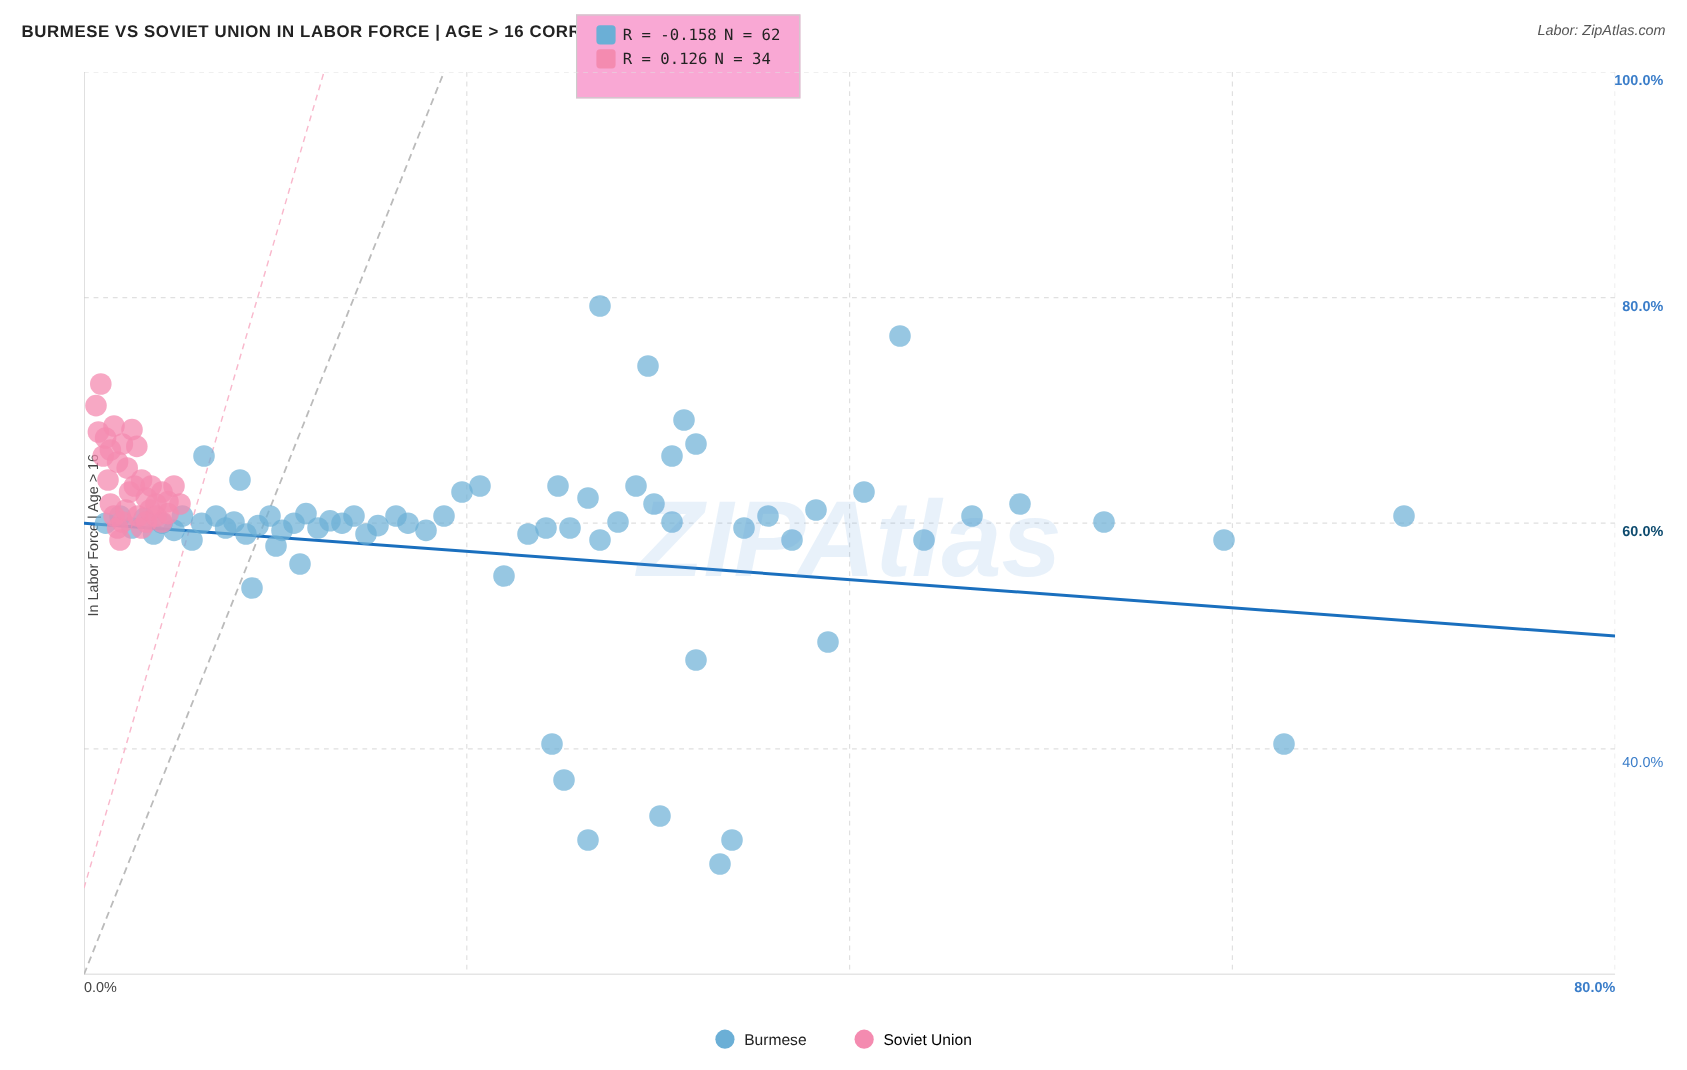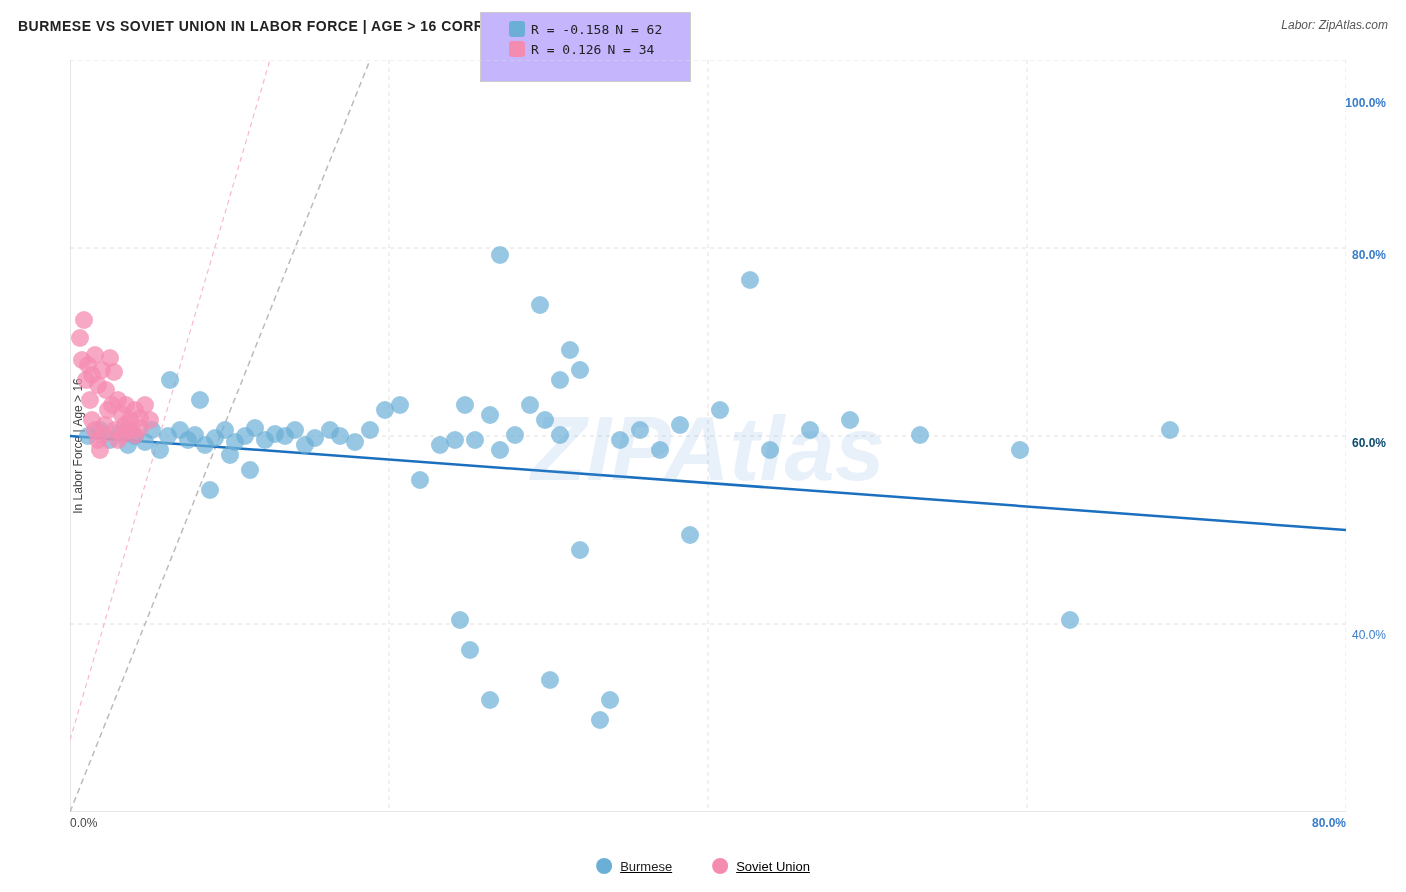--- a/index.html
+++ b/index.html
@@ -30,23 +30,23 @@
       top: 18px;
       right: 18px;
       font-size: 12px;
       color: #555;
       font-style: italic;
     }
     .legend-box {
       position: absolute;
       top: 12px;
       left: 480px;
-      background: #c4b5fd;
+      background: #f9a8d4;
       border: 1px solid #ccc;
-      padding: 8px 28px;
+      padding: 8px 16px;
       font-size: 13px;
     }
     .legend-row {
       display: flex;
       align-items: center;
       margin-bottom: 4px;
       gap: 6px;
     }
     .legend-row:last-child { margin-bottom: 16px; }
     .legend-color-box {
@@ -57,21 +57,20 @@
     }
     .legend-text {
       font-size: 13px;
       color: #222;
       font-family: monospace;
     }
     .legend-item {
       display: flex;
       align-items: center;
       gap: 8px;
-      text-decoration: underline;
     }
     .legend-circle {
       width: 16px;
       height: 16px;
       border-radius: 50%;
     }
   </style>
 </head>
 <body>
 
@@ -228,21 +227,21 @@
     <circle cx="60" cy="360" r="9" fill="#f48bb0" fill-opacity="0.75"></circle>
     <circle cx="65" cy="350" r="9" fill="#f48bb0" fill-opacity="0.75"></circle>
     <circle cx="70" cy="358" r="9" fill="#f48bb0" fill-opacity="0.75"></circle>
     <circle cx="75" cy="345" r="9" fill="#f48bb0" fill-opacity="0.75"></circle>
     <circle cx="80" cy="360" r="9" fill="#f48bb0" fill-opacity="0.75"></circle>
 
     <text x="638" y="420" text-anchor="middle" font-size="90" font-family="Arial" font-weight="bold" font-style="italic" fill="rgba(100,160,220,0.15)">ZIPAtlas</text>
 
   </svg>
 
-  <div style="position:absolute;right:20px;top:60px;font-size:12px;color:#3a7dc9;font-weight:bold;margin-top:36px;">100.0%</div>
+  <div style="position:absolute;right:20px;top:60px;font-size:12px;color:#3a7dc9;font-weight:bold;">100.0%</div>
   <div style="position: absolute; right: 20px; font-size: 12px; color: rgb(58, 125, 201); font-weight: bold; top: 248px;">80.0%</div>
   <div style="position: absolute; right: 20px; font-size: 12px; color: #0c4a6e; font-weight: bold; top: 436px;">60.0%</div>
   <div style="position: absolute; right: 20px; font-size: 12px; color: rgb(58, 125, 201); font-weight: normal; top: 628px;">40.0%</div>
 
   <div style="position:absolute;bottom:62px;left:70px;font-size:12px;color:#444;">0.0%</div>
   <div style="position:absolute;bottom:62px;right:60px;font-size:12px;color:#3a7dc9;font-weight:bold;">80.0%</div>
 
   <div style="position:absolute;bottom:18px;left:50%;transform:translateX(-50%);display:flex;gap:40px;align-items:center;">
     <div class="legend-item">
       <div class="legend-circle" style="background:#6bafd6;width:16px;height:16px;"></div>

